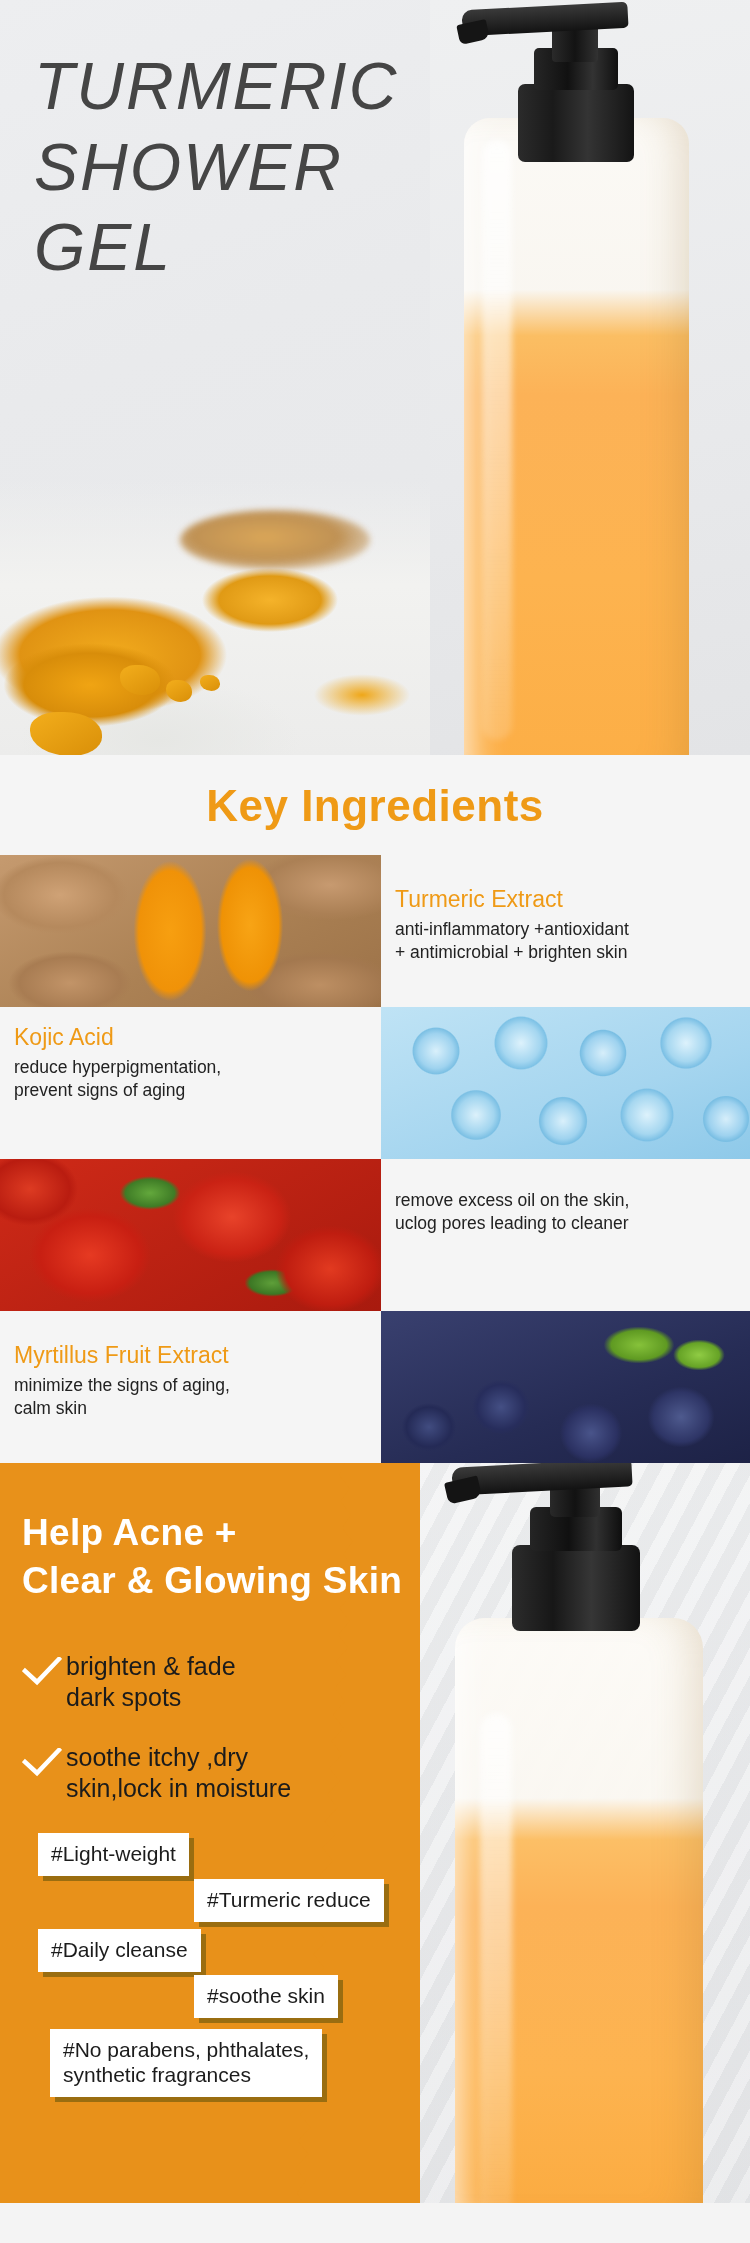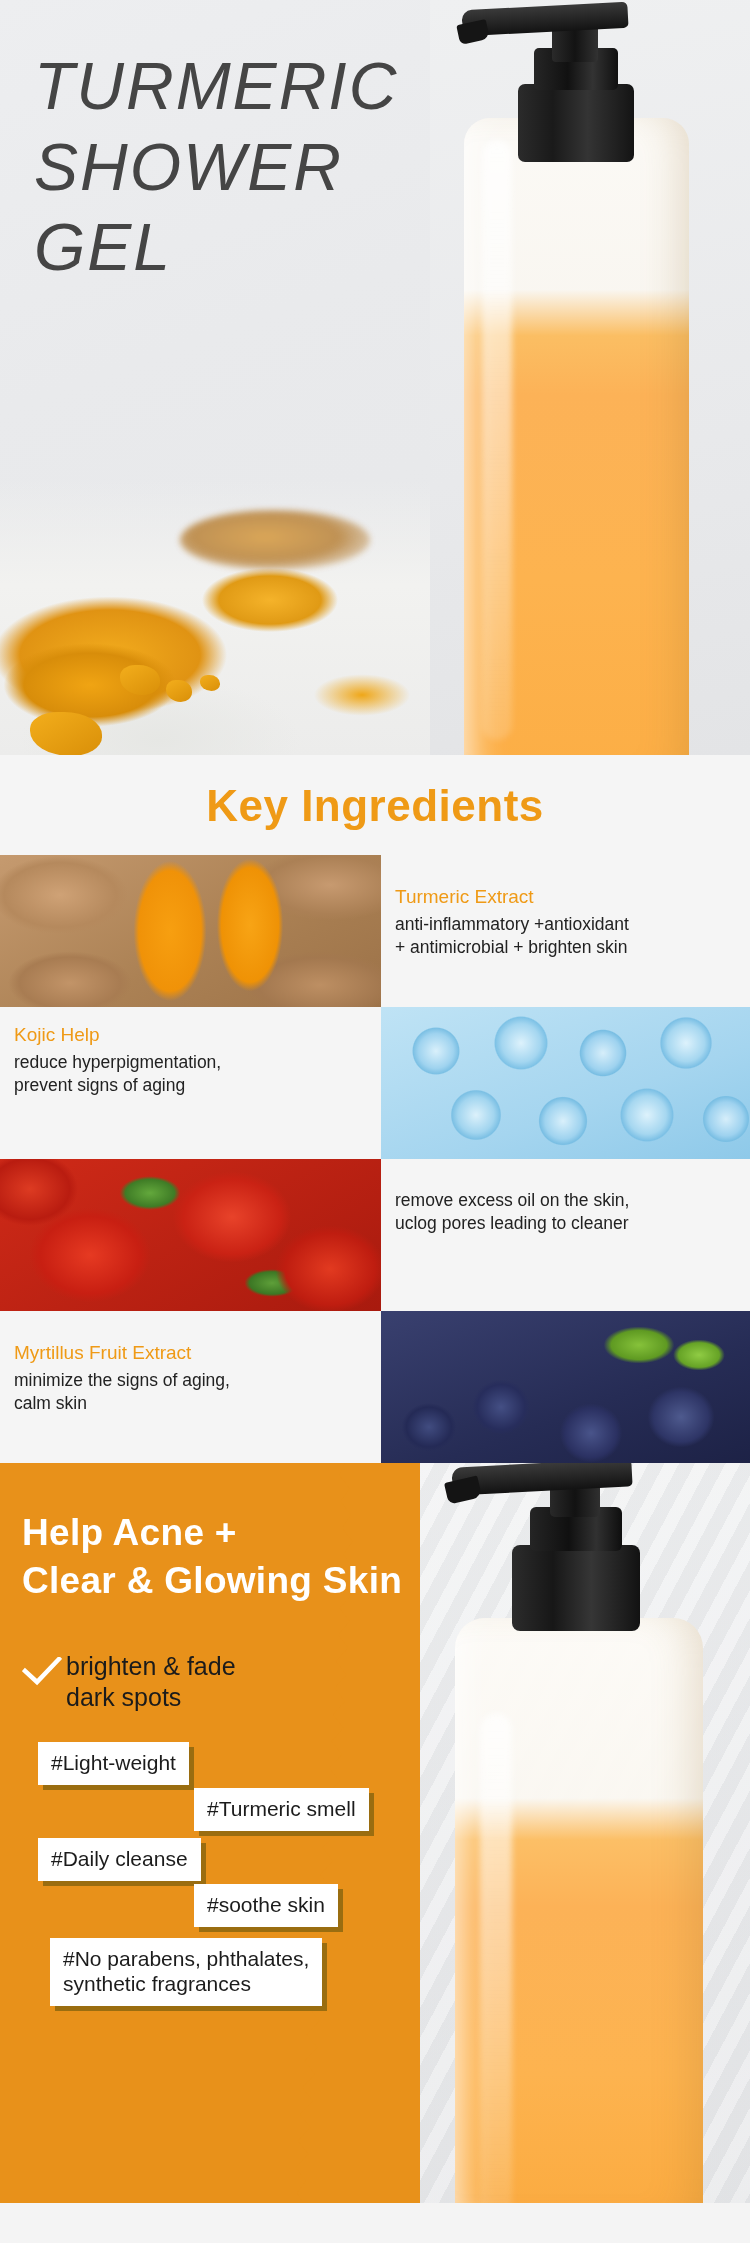--- a/index.html
+++ b/index.html
@@ -116,21 +116,21 @@
   .grid{
     display:grid; grid-template-columns:381px 369px;
     grid-auto-rows:152px; width:750px;
   }
   .cell{ position:relative; overflow:hidden; }
   .cell.text{
     background:#f5f5f5; padding:16px 14px 0 14px; display:flex;
     flex-direction:column; justify-content:flex-start;
   }
   .ing-name{
-    color:#ef9a16; font-size:19px; line-height:1.22; margin-bottom:5px; font-weight:400;
+    color:#ef9a16; font-size:23px; line-height:1.22; margin-bottom:5px; font-weight:400;
   }
   .ing-desc{
     color:#222; font-size:17.5px; line-height:1.30; white-space:pre-line;
   }
   .cell.text.pt { padding-top:30px; }
 
   
   .ph-turmeric{
     background:
       radial-gradient(ellipse 52px 100px at 170px 76px,#f79f10 0%,#f09208 60%,rgba(240,146,8,0) 70%),
@@ -288,21 +288,21 @@
     <div class="grid">
 
       <div class="cell ph-turmeric"></div>
       <div class="cell text pt">
         <div class="ing-name">Turmeric Extract</div>
         <div class="ing-desc">anti-inflammatory +antioxidant
 + antimicrobial + brighten skin</div>
       </div>
 
       <div class="cell text">
-        <div class="ing-name">Kojic Help</div>
+        <div class="ing-name">Kojic Acid</div>
         <div class="ing-desc">reduce hyperpigmentation,
 prevent signs of aging</div>
       </div>
       <div class="cell ph-bubbles"></div>
 
       <div class="cell ph-strawberry"></div>
       <div class="cell text pt">
         <div class="ing-desc">remove excess oil on the skin,
 uclog pores leading to cleaner</div>
       </div>
@@ -341,29 +341,38 @@
         <div class="benefit">
           <span class="check">
             <svg width="40" height="30" viewBox="0 0 40 30" aria-hidden="true">
               <path d="M3 14 L15 25 L37 2" fill="none" stroke="#ffffff" stroke-width="4.5" stroke-linecap="square" stroke-linejoin="miter"></path>
             </svg>
           </span>
           <span class="benefit-text">brighten &amp; fade
 dark spots</span>
         </div>
 
+        <div class="benefit">
+          <span class="check">
+            <svg width="40" height="30" viewBox="0 0 40 30" aria-hidden="true">
+              <path d="M3 14 L15 25 L37 2" fill="none" stroke="#ffffff" stroke-width="4.5" stroke-linecap="square" stroke-linejoin="miter"></path>
+            </svg>
+          </span>
+          <span class="benefit-text">soothe itchy ,dry
+skin,lock in moisture</span>
+        </div>
 
       </div>
 
       <div class="tags">
         <div class="tag-row t1">
           <span class="tag">#Light-weight</span>
         </div>
         <div class="tag-row t2">
-          <span class="tag">#Turmeric smell</span>
+          <span class="tag">#Turmeric reduce</span>
         </div>
         <div class="tag-row t3">
           <span class="tag">#Daily cleanse</span>
         </div>
         <div class="tag-row t4">
           <span class="tag">#soothe skin</span>
         </div>
         <div class="tag-row t5">
           <span class="tag">#No parabens, phthalates,
 synthetic fragrances</span>

